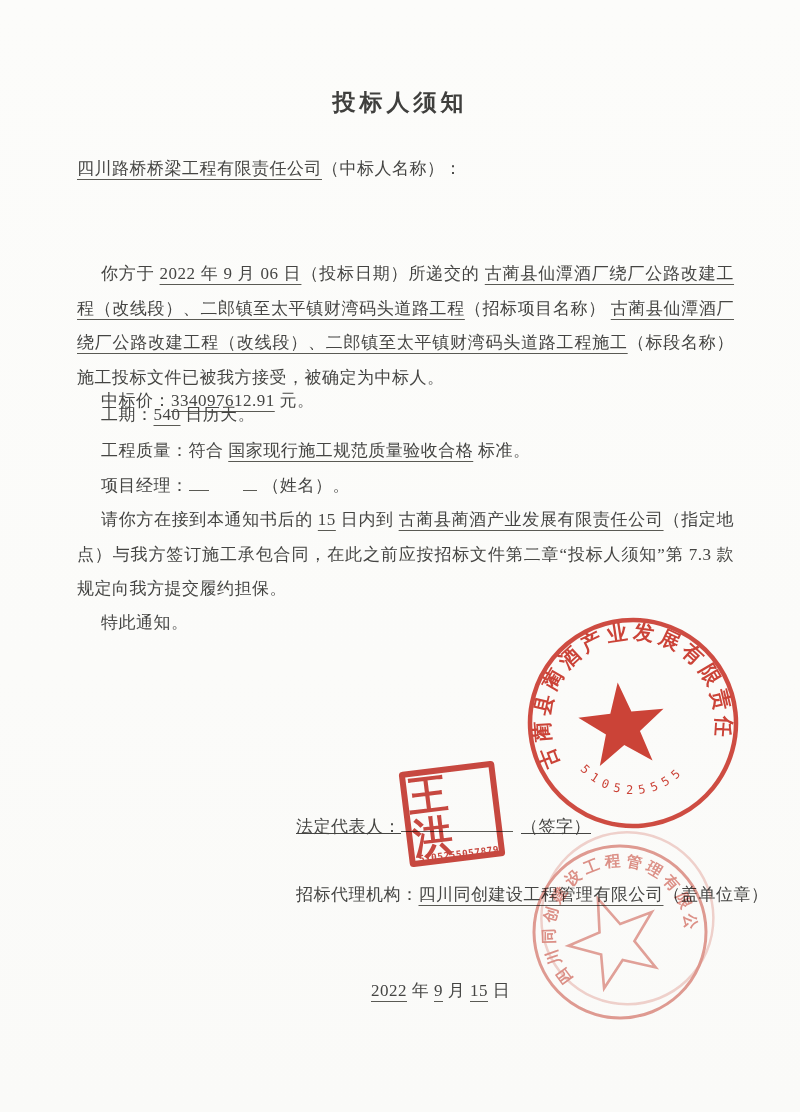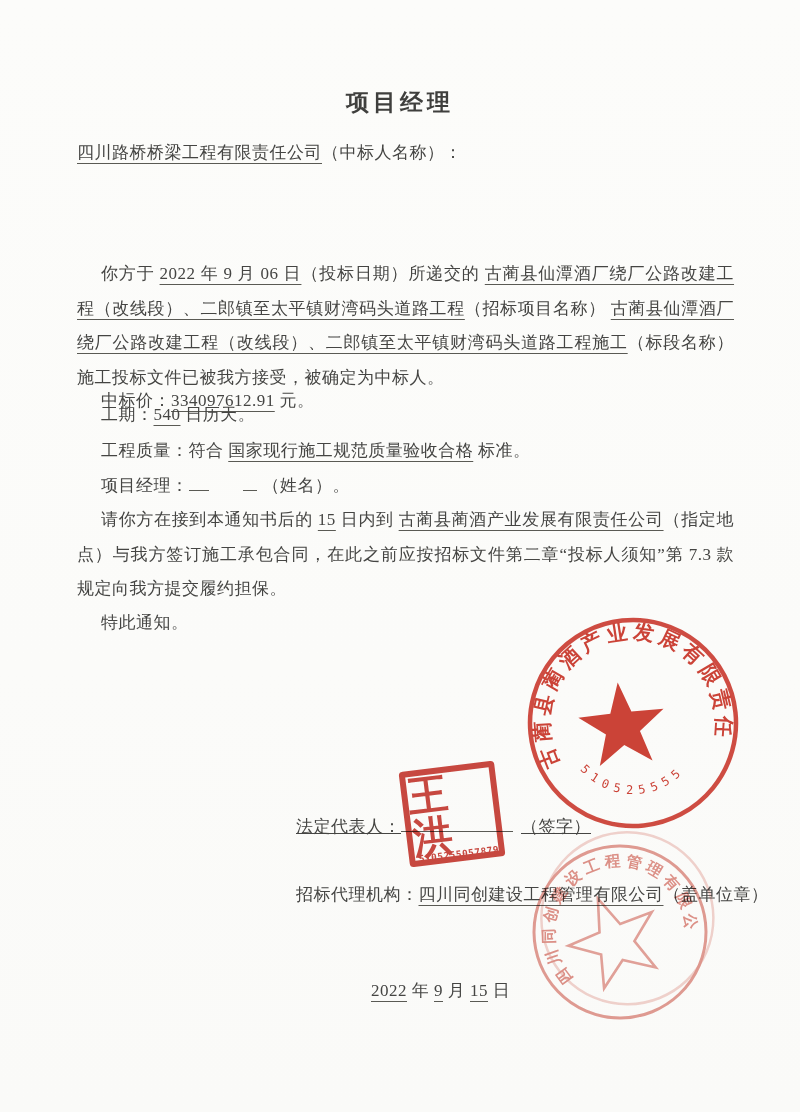--- a/index.html
+++ b/index.html
@@ -14,21 +14,21 @@
   #page{
     position:absolute;inset:0;
     background:linear-gradient(180deg,#fcfcfa 0%,#fbfbf9 60%,#fafaf8 100%);
   }
   .txt{font-size:17px;line-height:34.5px;letter-spacing:0.5px;}
   #doc-title{
     position:absolute;top:86px;left:0;width:800px;
     text-align:center;font-size:23px;font-weight:700;
     letter-spacing:4px;color:#3f3f3d;
   }
-  #addressee{position:absolute;top:136px;left:77px;width:660px;}
+  #addressee{position:absolute;top:152px;left:77px;width:660px;}
   .u{
     text-decoration:underline;
     text-underline-offset:5px;
     text-decoration-thickness:1px;
     text-decoration-color:#5a5a54;
   }
   .blank{
     display:inline-block;
     border-bottom:1px solid #5a5a54;
     height:1.05em;vertical-align:baseline;
@@ -69,21 +69,21 @@
     font-family:"DejaVu Sans Mono",monospace;
     background:transparent;
   }
   .ring-text{font-family:"Liberation Serif",serif;font-weight:700;}
 </style>
 </head>
 <body>
 
 <div id="page">
 
-  <div id="doc-title" class="txt">项目经理</div>
+  <div id="doc-title" class="txt">投标人须知</div>
 
   <div id="addressee" class="txt"><span class="u">四川路桥桥梁工程有限责任公司</span><span>（中标人名称）：</span></div>
 
   <div id="p1" class="txt"><span>你方于 </span><span class="u">2022 年 9 月 06 日</span><span>（投标日期）所递交的 </span><span class="u">古蔺县仙潭酒厂绕厂公路改建工程（改线段）、二郎镇至太平镇财湾码头道路工程</span><span>（招标项目名称） </span><span class="u">古蔺县仙潭酒厂绕厂公路改建工程（改线段）、二郎镇至太平镇财湾码头道路工程施工</span><span>（标段名称）施工投标文件已被我方接受，被确定为中标人。</span></div>
 
   <div id="price-line" class="txt item-line"><span>中标价：</span><span class="u">334097612.91</span><span> 元。</span></div>
 
   <div id="duration-line" class="txt item-line"><span>工期：</span><span class="u">540</span><span> 日历天。</span></div>
 
   <div id="quality-line" class="txt item-line"><span>工程质量：符合 </span><span class="u">国家现行施工规范质量验收合格</span><span> 标准。</span></div>

